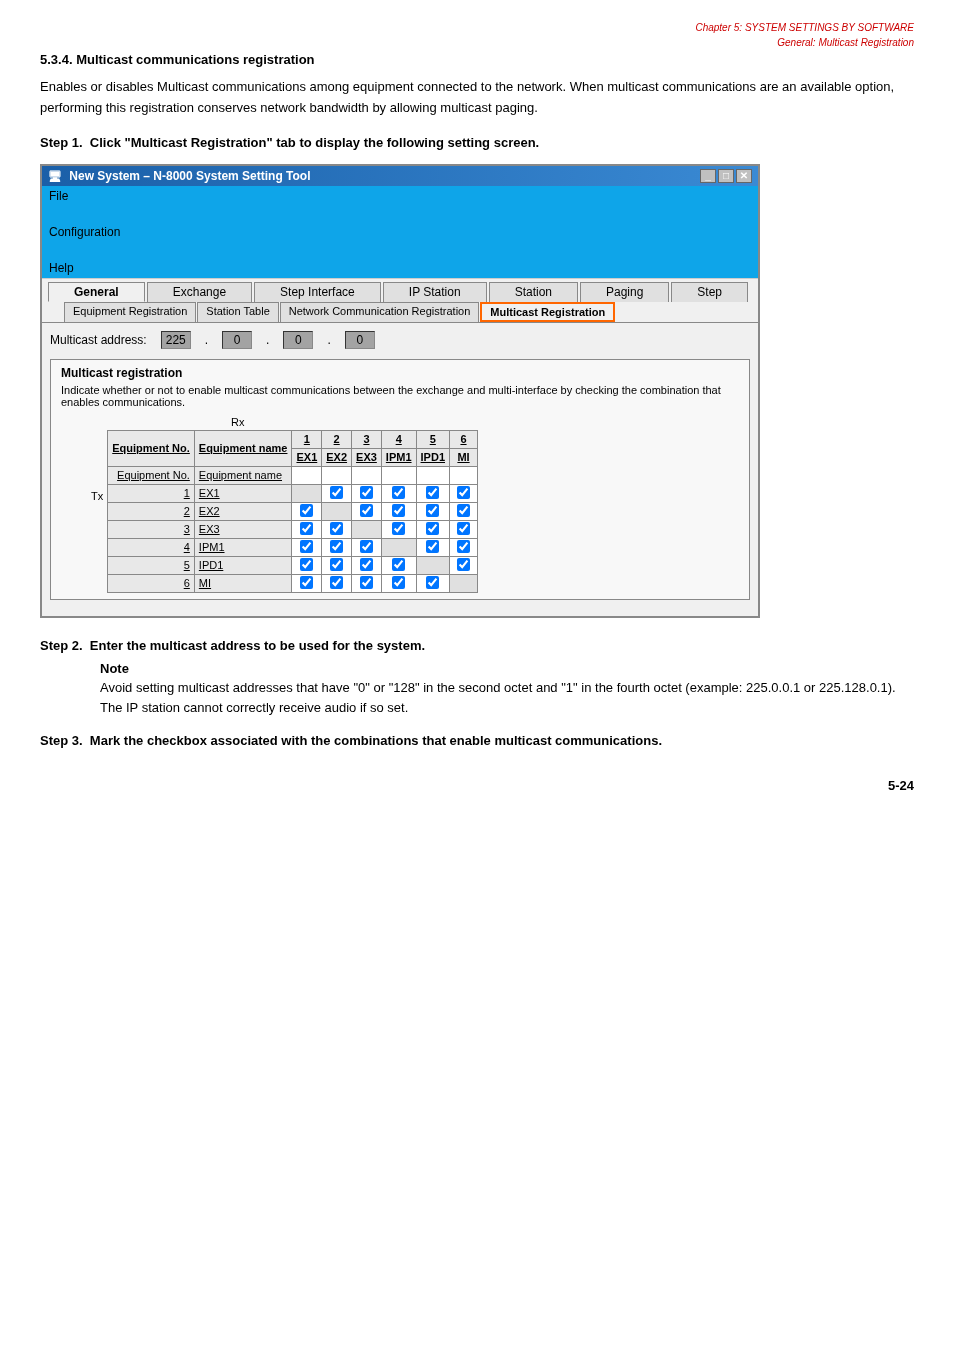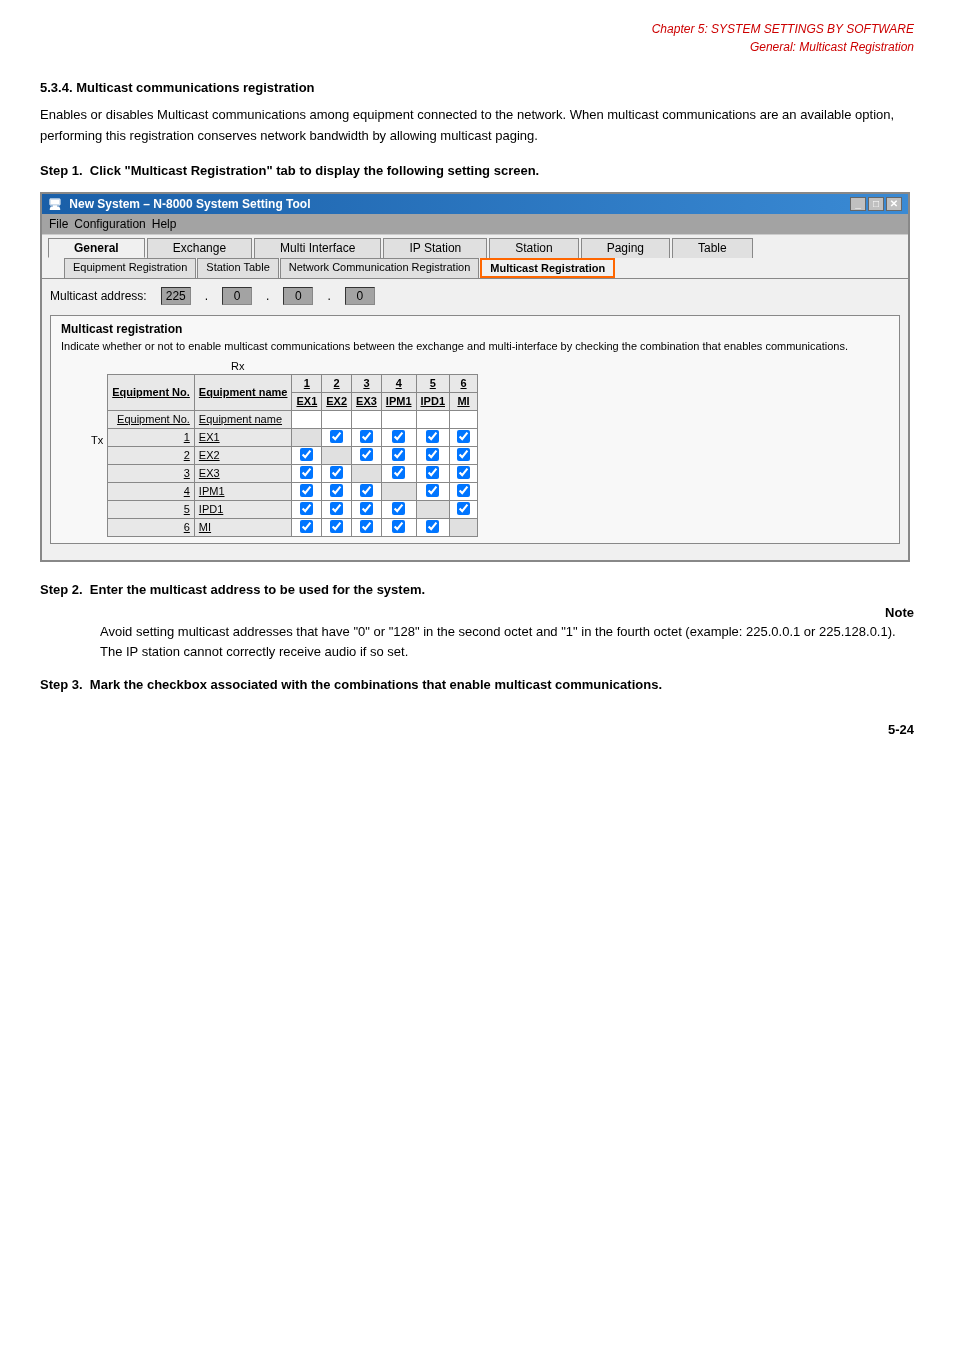--- a/index.html
+++ b/index.html
@@ -7,46 +7,46 @@
       font-family: Arial, sans-serif;
       font-size: 13px;
       background: #fff;
       color: #000;
       width: 954px;
       min-height: 1351px;
       padding: 20px 40px;
     }
     .chapter-header {
       text-align: right;
-      font-size: 12px;
+      font-size: 10px;
       color: #c00;
       font-style: italic;
       line-height: 1.5;
-      margin-bottom: 24px;
+      margin-bottom: 2px;
     }
     .section-title {
       font-weight: bold;
       font-size: 13px;
       margin-bottom: 10px;
     }
     .body-text {
       font-size: 13px;
       line-height: 1.6;
       margin-bottom: 16px;
     }
     .step-label {
       font-weight: bold;
       font-size: 13px;
       margin-bottom: 8px;
     }
     
     .window {
       border: 2px solid #888;
       background: #f0f0f0;
-      width: 870px;
+      width: 720px;
       margin-bottom: 20px;
     }
     .title-bar {
       background: linear-gradient(to right, #1a5fa8, #3a8ad4);
       color: #fff;
       font-size: 12px;
       font-weight: bold;
       padding: 3px 6px;
       display: flex;
       justify-content: space-between;
@@ -61,26 +61,27 @@
       height: 14px;
       background: #c0c0c0;
       border: 1px solid #666;
       font-size: 10px;
       display: flex;
       align-items: center;
       justify-content: center;
       cursor: pointer;
     }
     .menu-bar {
-      background: #a3a3a3;
+      background: #0ea5e9;
       padding: 2px 4px;
       display: flex;
-      gap: 0;
+      gap: 20px;
       font-size: 12px;
       border-bottom: 1px solid #ccc;
+      flex-direction: column;
     }
     .menu-item {
       cursor: pointer;
       padding: 1px 3px;
     }
     
     .tabs-row {
       display: flex;
       gap: 0;
       padding: 3px 6px 0;
@@ -206,21 +207,20 @@
       cursor: pointer;
     }
     
     .step-block {
       margin-bottom: 14px;
     }
     .note-label {
       font-weight: bold;
       margin-left: 60px;
       margin-bottom: 2px;
-      text-align: right;
     }
     .note-text {
       margin-left: 60px;
       font-size: 13px;
       line-height: 1.6;
     }
     .page-number {
       text-align: right;
       font-size: 13px;
       font-weight: bold;
@@ -265,25 +265,25 @@
 
   <div class="menu-bar">
     <span class="menu-item">File</span>
     <span class="menu-item">Configuration</span>
     <span class="menu-item">Help</span>
   </div>
 
   <div class="tabs-row">
     <div class="tab active">General</div>
     <div class="tab">Exchange</div>
-    <div class="tab">Multi Interface</div>
+    <div class="tab">Step Interface</div>
     <div class="tab">IP Station</div>
     <div class="tab">Station</div>
     <div class="tab">Paging</div>
-    <div class="tab">Table</div>
+    <div class="tab">Step</div>
   </div>
 
   <div class="tabs-row2">
     <div class="tab2">Equipment Registration</div>
     <div class="tab2">Station Table</div>
     <div class="tab2">Network Communication Registration</div>
     <div class="tab2 active">Multicast Registration</div>
   </div>
 
   <div class="window-body">

